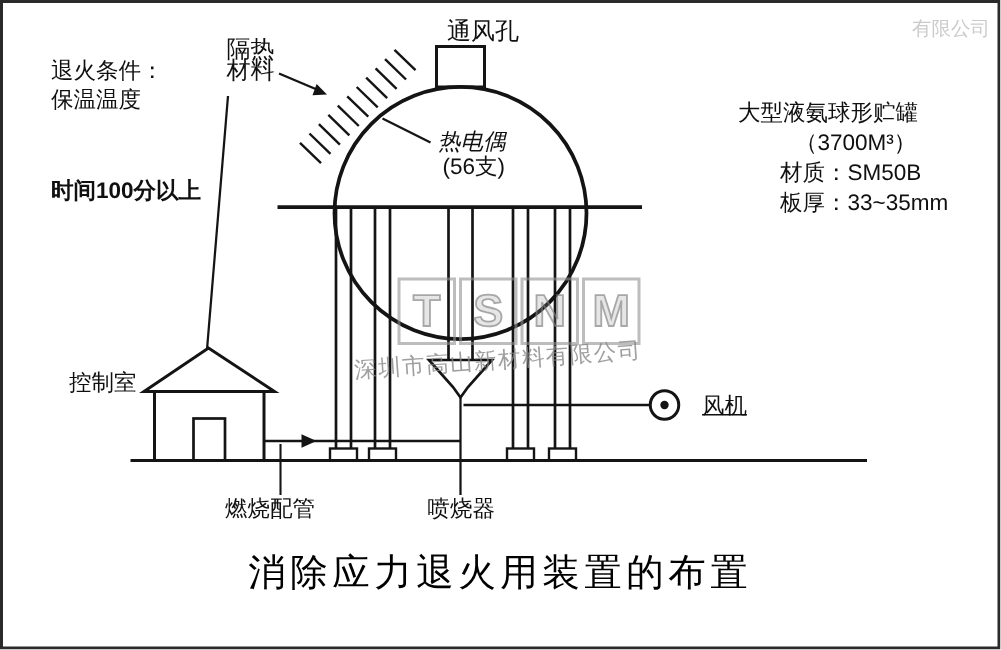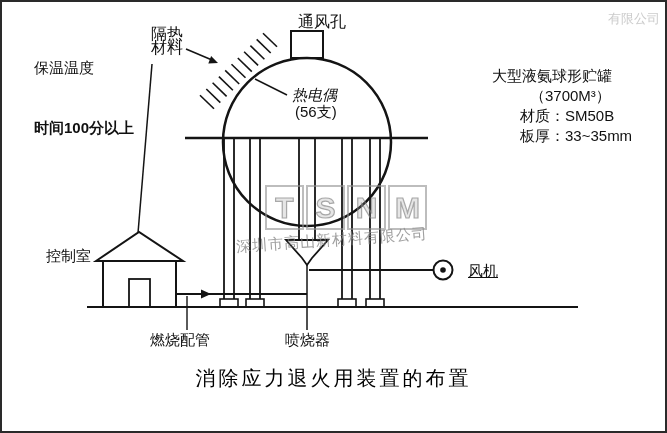--- a/index.html
+++ b/index.html
@@ -8,21 +8,21 @@
     border:2px solid #2a2a2a;box-sizing:border-box;overflow:hidden;
     font-family:"Liberation Sans","DejaVu Sans",sans-serif;
   }
   #linework{position:absolute;left:0;top:0;}
   .label{position:absolute;color:#101010;white-space:nowrap;line-height:1.15;}
   .fs15{font-size:15px;}
   .fs16{font-size:16px;}
   .bold{font-weight:bold;margin-top:20px;}
   .caption{
     position:absolute;left:0;right:0;text-align:center;top:363px;
-    font-size:20px;letter-spacing:3px;color:#000;white-space:nowrap;
+    font-size:25px;letter-spacing:3px;color:#000;white-space:nowrap;
   }
   .wm-letters{position:absolute;left:263px;top:183px;display:flex;gap:2px;opacity:.8;}
   .wm-letter{
     width:35px;height:41px;border:2px solid rgba(145,145,145,.75);
     display:flex;align-items:center;justify-content:center;
     font-size:30px;font-weight:bold;
     color:rgba(150,150,150,.3);
     -webkit-text-stroke:1.2px rgba(130,130,130,.85);
   }
   .wm-company{
@@ -130,21 +130,22 @@
   <div class="wm-corner">有限公司</div>
 
   <div class="label fs16" style="left:296px;top:11px;">通风孔</div>
 
   <div class="label fs16" style="left:149px;top:23px;">隔热</div>
   <div class="label fs16" style="left:149px;top:37px;">材料</div>
 
   <div class="label fs15" style="left:290px;top:84px;font-style:italic;">热电偶</div>
   <div class="label fs15" style="left:293px;top:101px;">(56支)</div>
 
-  <div class="label fs15" style="left:32px;top:57px;">保温温度</div>
+  <div class="label fs15" style="left:32px;top:37px;">退火条件：</div>
+  <div class="label fs15" style="left:32px;top:57px;font-family:Liberation Serif, serif;">保温温度</div>
   <div class="label fs15 bold" style="left:32px;top:97px;">时间100分以上</div>
 
   <div class="label fs15" style="left:490px;top:65px;">大型液氨球形贮罐</div>
   <div class="label fs15" style="left:528px;top:85px;">（3700M³）</div>
   <div class="label fs15" style="left:518px;top:105px;">材质：SM50B</div>
   <div class="label fs15" style="left:518px;top:125px;">板厚：33~35mm</div>
 
   <div class="label fs15" style="left:44px;top:245px;">控制室</div>
   <div class="label fs15" style="left:466px;top:260px;text-decoration:underline;">风机</div>
   <div class="label fs15" style="left:148px;top:329px;">燃烧配管</div>

